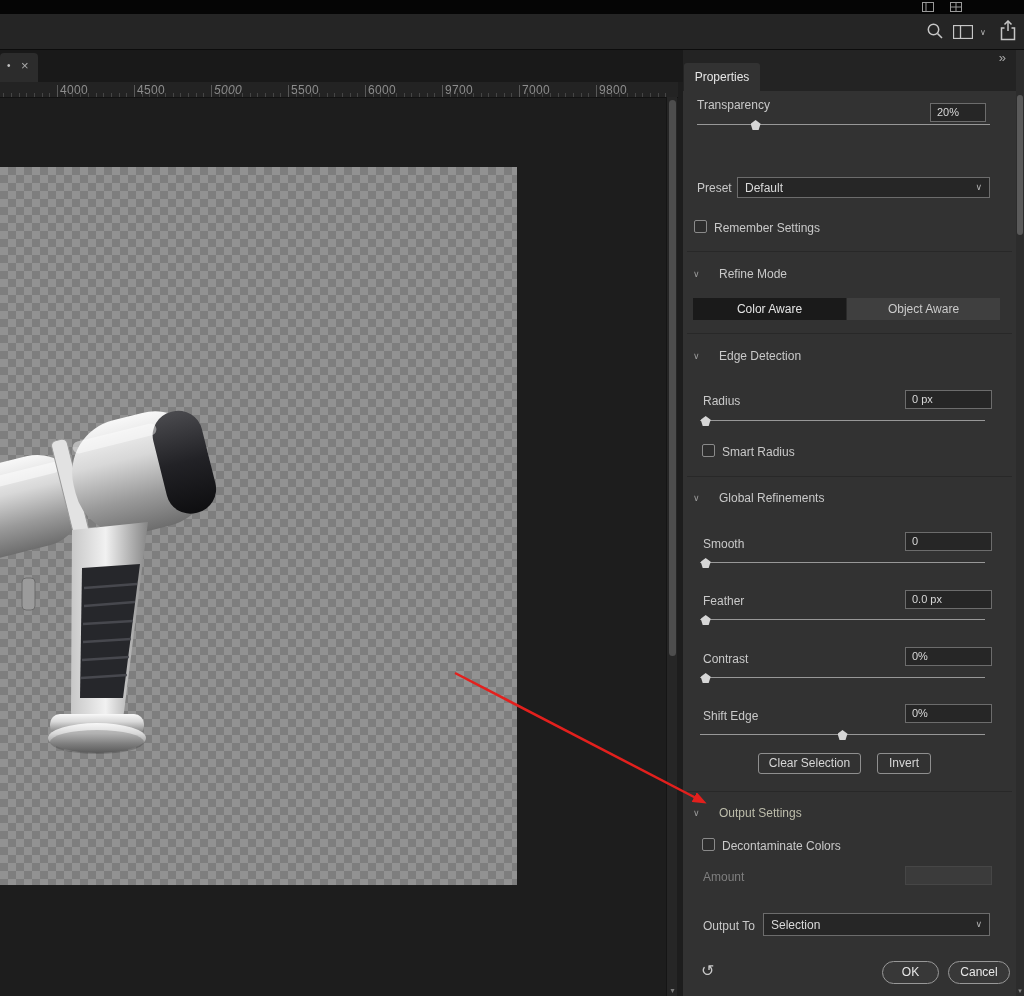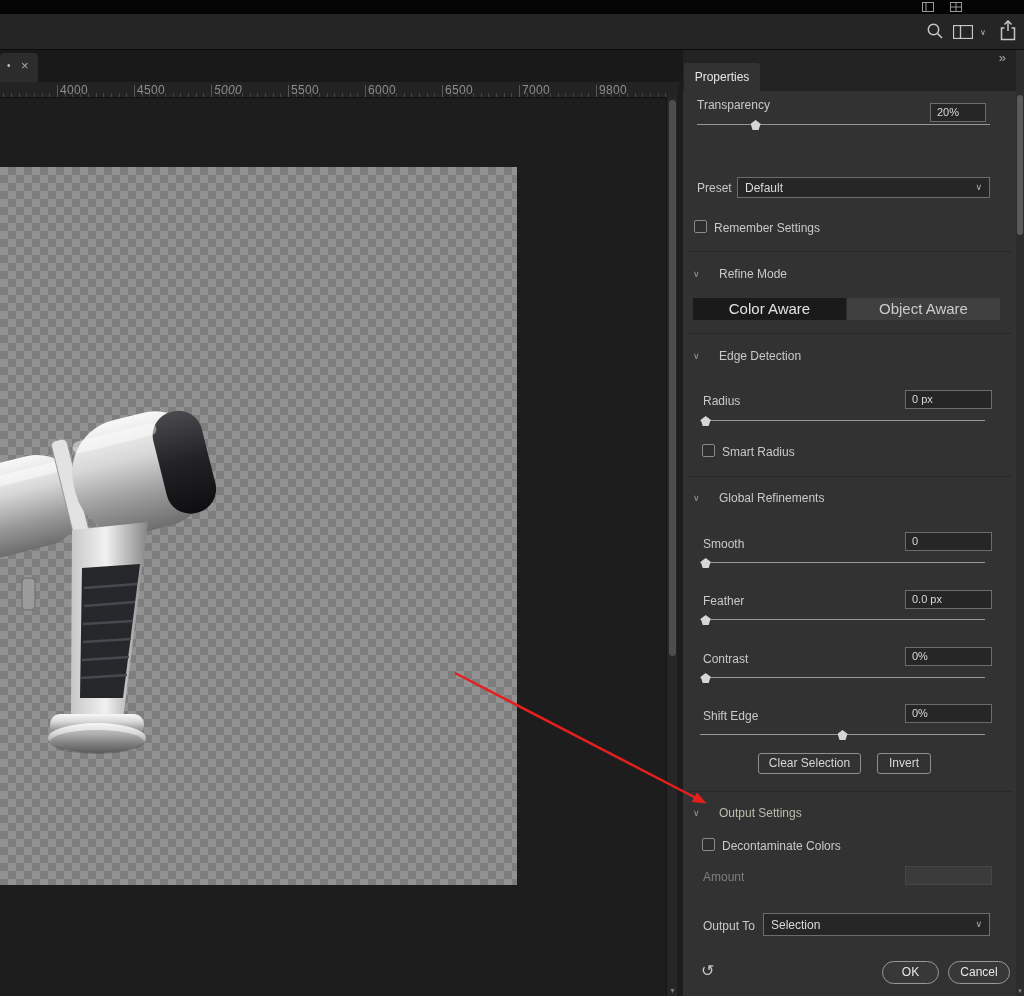--- a/index.html
+++ b/index.html
@@ -53,21 +53,21 @@
   .vbox-disabled{background:#3b3b3b;border:1px solid #464646;color:transparent}
   .slider{position:absolute;height:11px}
   .slider::before{content:"";position:absolute;left:0;right:0;top:5px;height:1px;background:#989898}
   .thumb{position:absolute;top:1px;width:10px;height:10px;background:#d6d6d6;
     clip-path:polygon(50% 0,100% 38%,80% 100%,20% 100%,0 38%)}
   .chk{position:absolute;width:13px;height:13px;background:#2d2d2d;border:1px solid #8a8a8a;border-radius:2px;cursor:pointer}
   .dd{position:absolute;height:21px;background:#262626;border:1px solid #6c6c6c;color:#dadada;
     display:flex;align-items:center;justify-content:space-between;padding:0 7px;cursor:pointer}
   .dd-chev{color:#b5b5b5;font-size:9px;line-height:9px}
   .divider{position:absolute;left:4px;right:4px;height:1px;background:#282828}
-  .seg{position:absolute;height:22px;line-height:22px;text-align:center;font-size:15px;cursor:pointer}
+  .seg{position:absolute;height:22px;line-height:22px;text-align:center;font-size:12px;cursor:pointer}
   .seg-on{background:#1a1a1a;color:#e3e3e3}
   .seg-off{background:#3f3f3f;color:#cbcbcb;border-left:1px solid #2b2b2b}
   .btn{position:absolute;height:21px;line-height:19px;text-align:center;font-size:12px;color:#d6d6d6;
     background:transparent;border:1px solid #8f8f8f;border-radius:3px;cursor:pointer}
   .pill{position:absolute;height:23px;line-height:21px;text-align:center;font-size:12px;color:#e8e8e8;
     background:#383838;border:1px solid #989898;border-radius:12px;cursor:pointer}
   .reset{position:absolute;color:#c8c8c8;font-size:16px;line-height:16px;cursor:pointer}
 
   .arrow-overlay{position:absolute;left:0;top:0;width:1024px;height:996px;pointer-events:none;z-index:50}
 </style>
@@ -170,21 +170,21 @@
         <div class="tick-minor" style="left: 373px;"></div>
         <div class="tick-minor" style="left: 380px;"></div>
         <div class="tick-minor" style="left: 388px;"></div>
         <div class="tick-minor" style="left: 396px;"></div>
         <div class="tick-minor" style="left: 404px;"></div>
         <div class="tick-minor" style="left: 411px;"></div>
         <div class="tick-minor" style="left: 419px;"></div>
         <div class="tick-minor" style="left: 427px;"></div>
         <div class="tick-minor" style="left: 434px;"></div>
         <div class="tick-major" style="left: 442px;"></div>
-        <div class="tick-label" style="left: 445px;">6500</div>
+        <div class="tick-label" style="left: 445px;">9700</div>
         <div class="tick-minor" style="left: 450px;"></div>
         <div class="tick-minor" style="left: 457px;"></div>
         <div class="tick-minor" style="left: 465px;"></div>
         <div class="tick-minor" style="left: 473px;"></div>
         <div class="tick-minor" style="left: 481px;"></div>
         <div class="tick-minor" style="left: 488px;"></div>
         <div class="tick-minor" style="left: 496px;"></div>
         <div class="tick-minor" style="left: 504px;"></div>
         <div class="tick-minor" style="left: 511px;"></div>
         <div class="tick-major" style="left: 519px;"></div>

